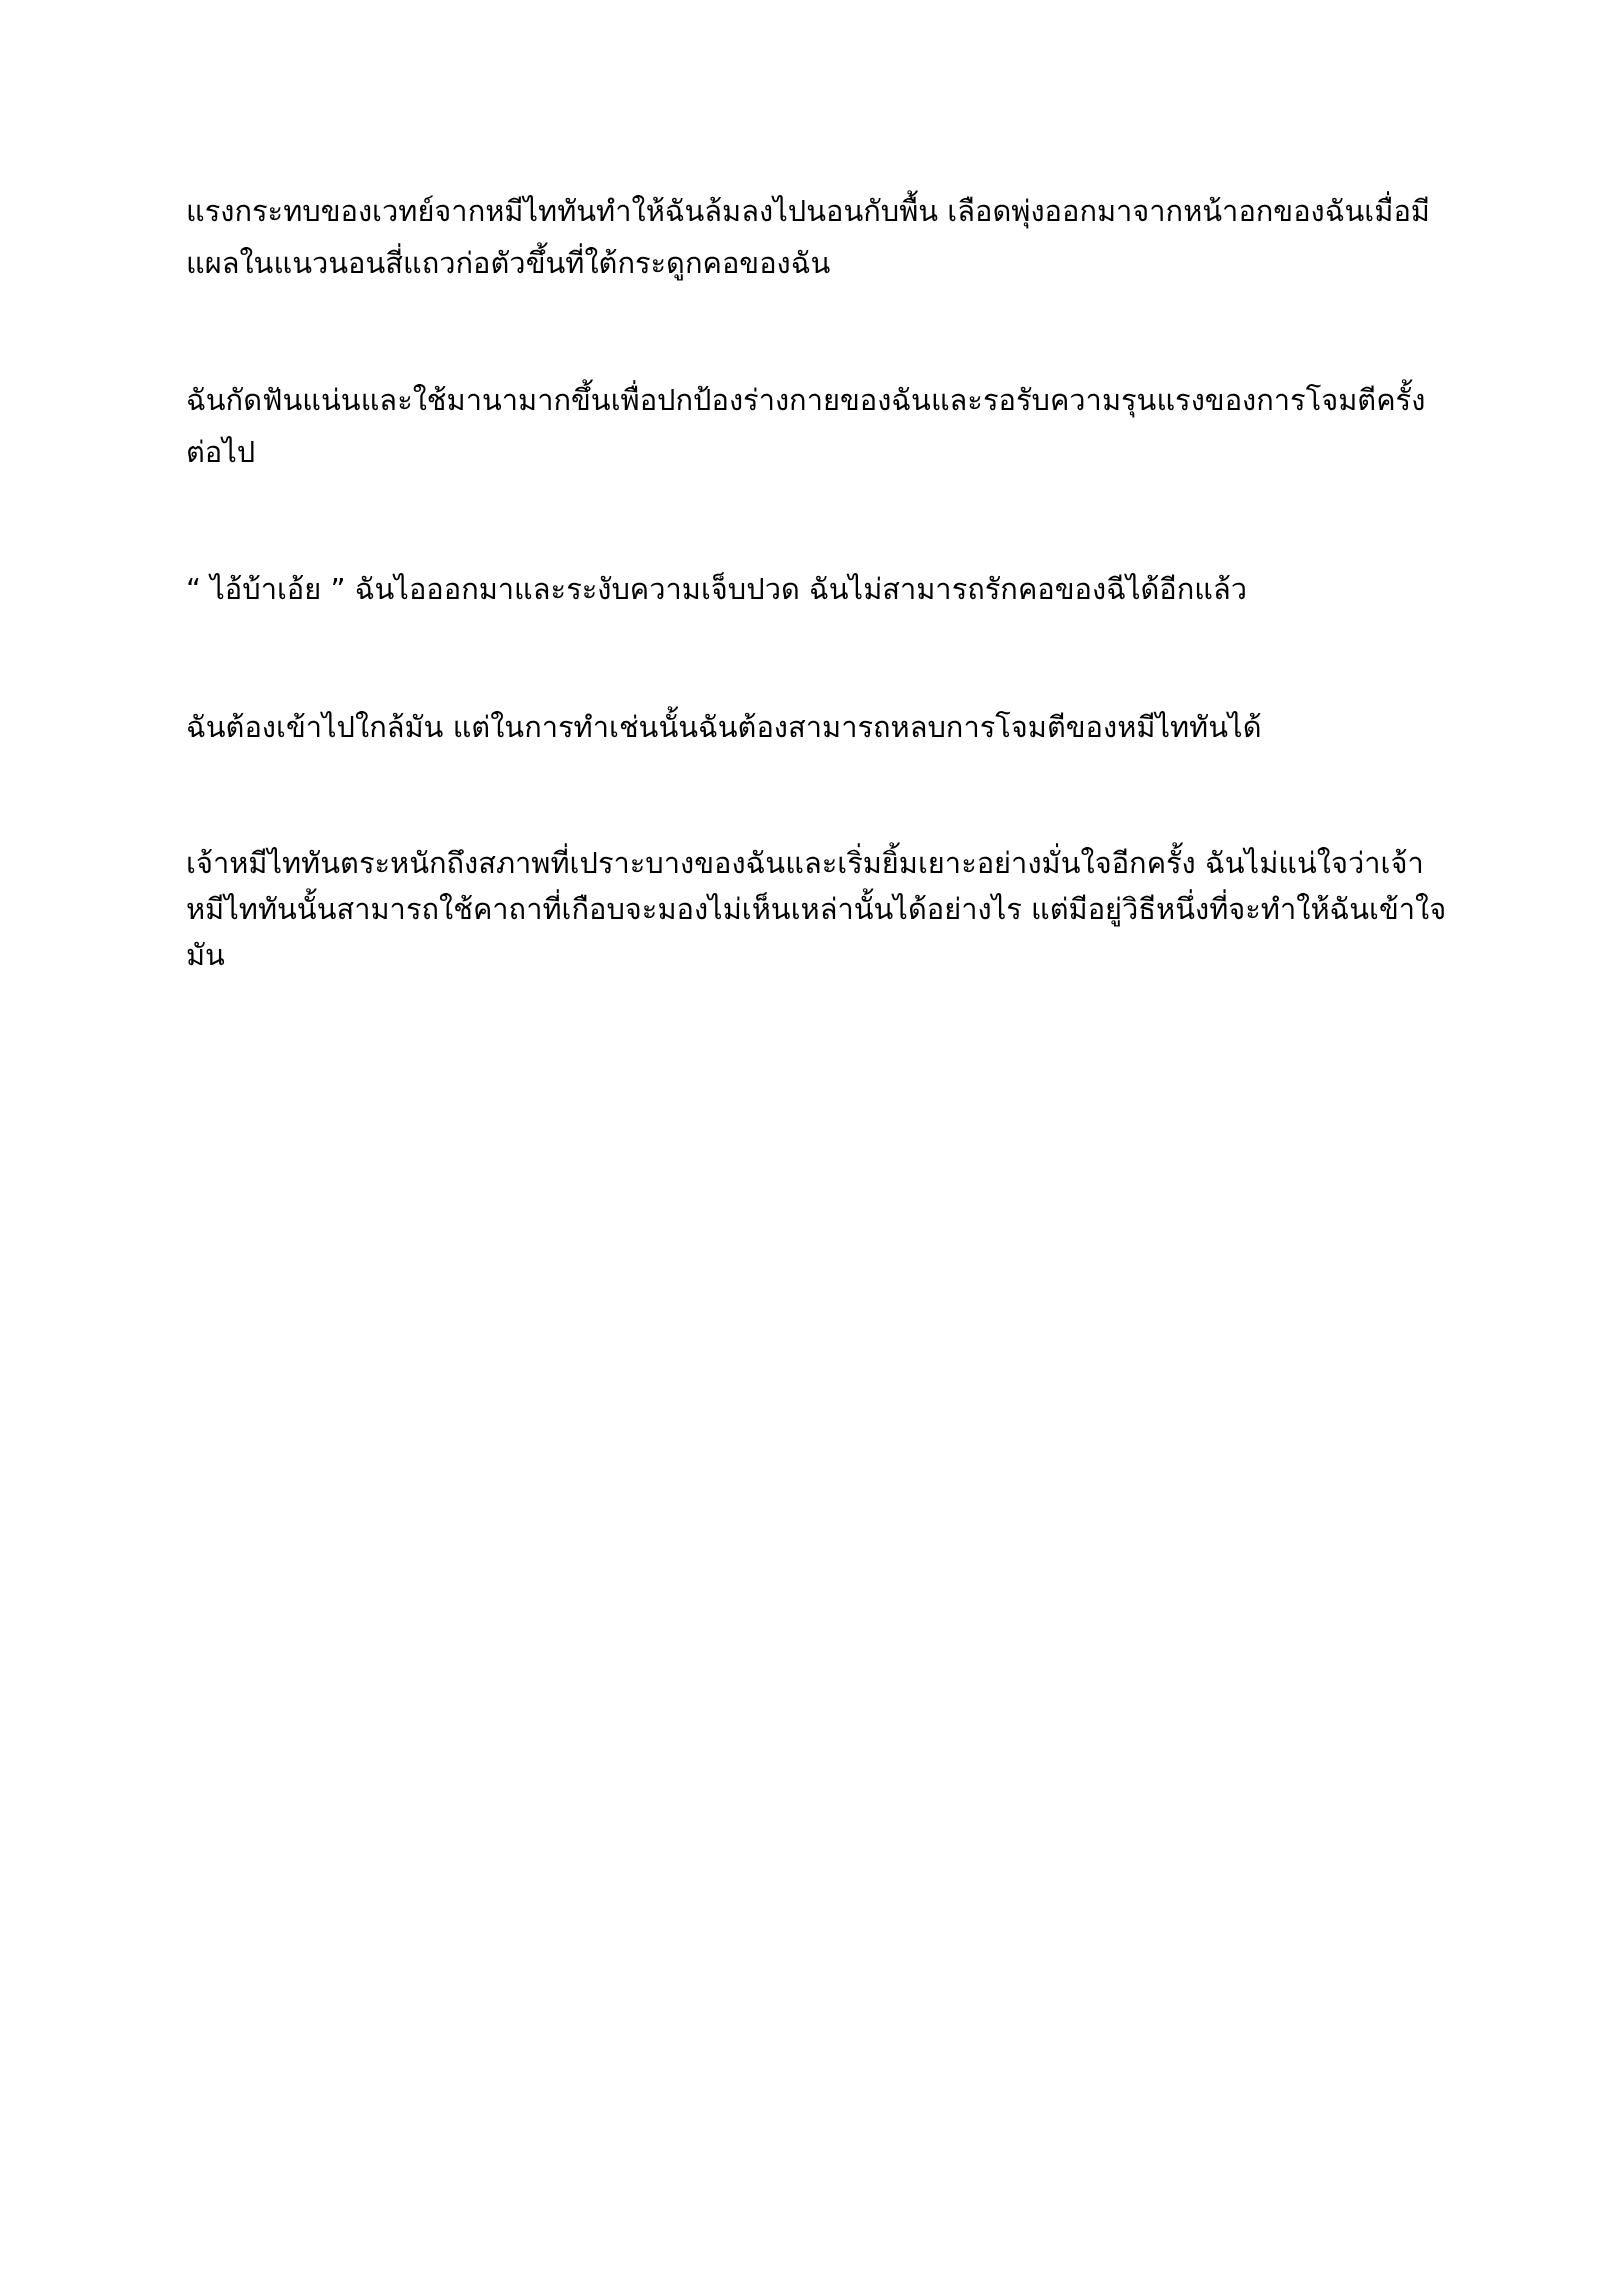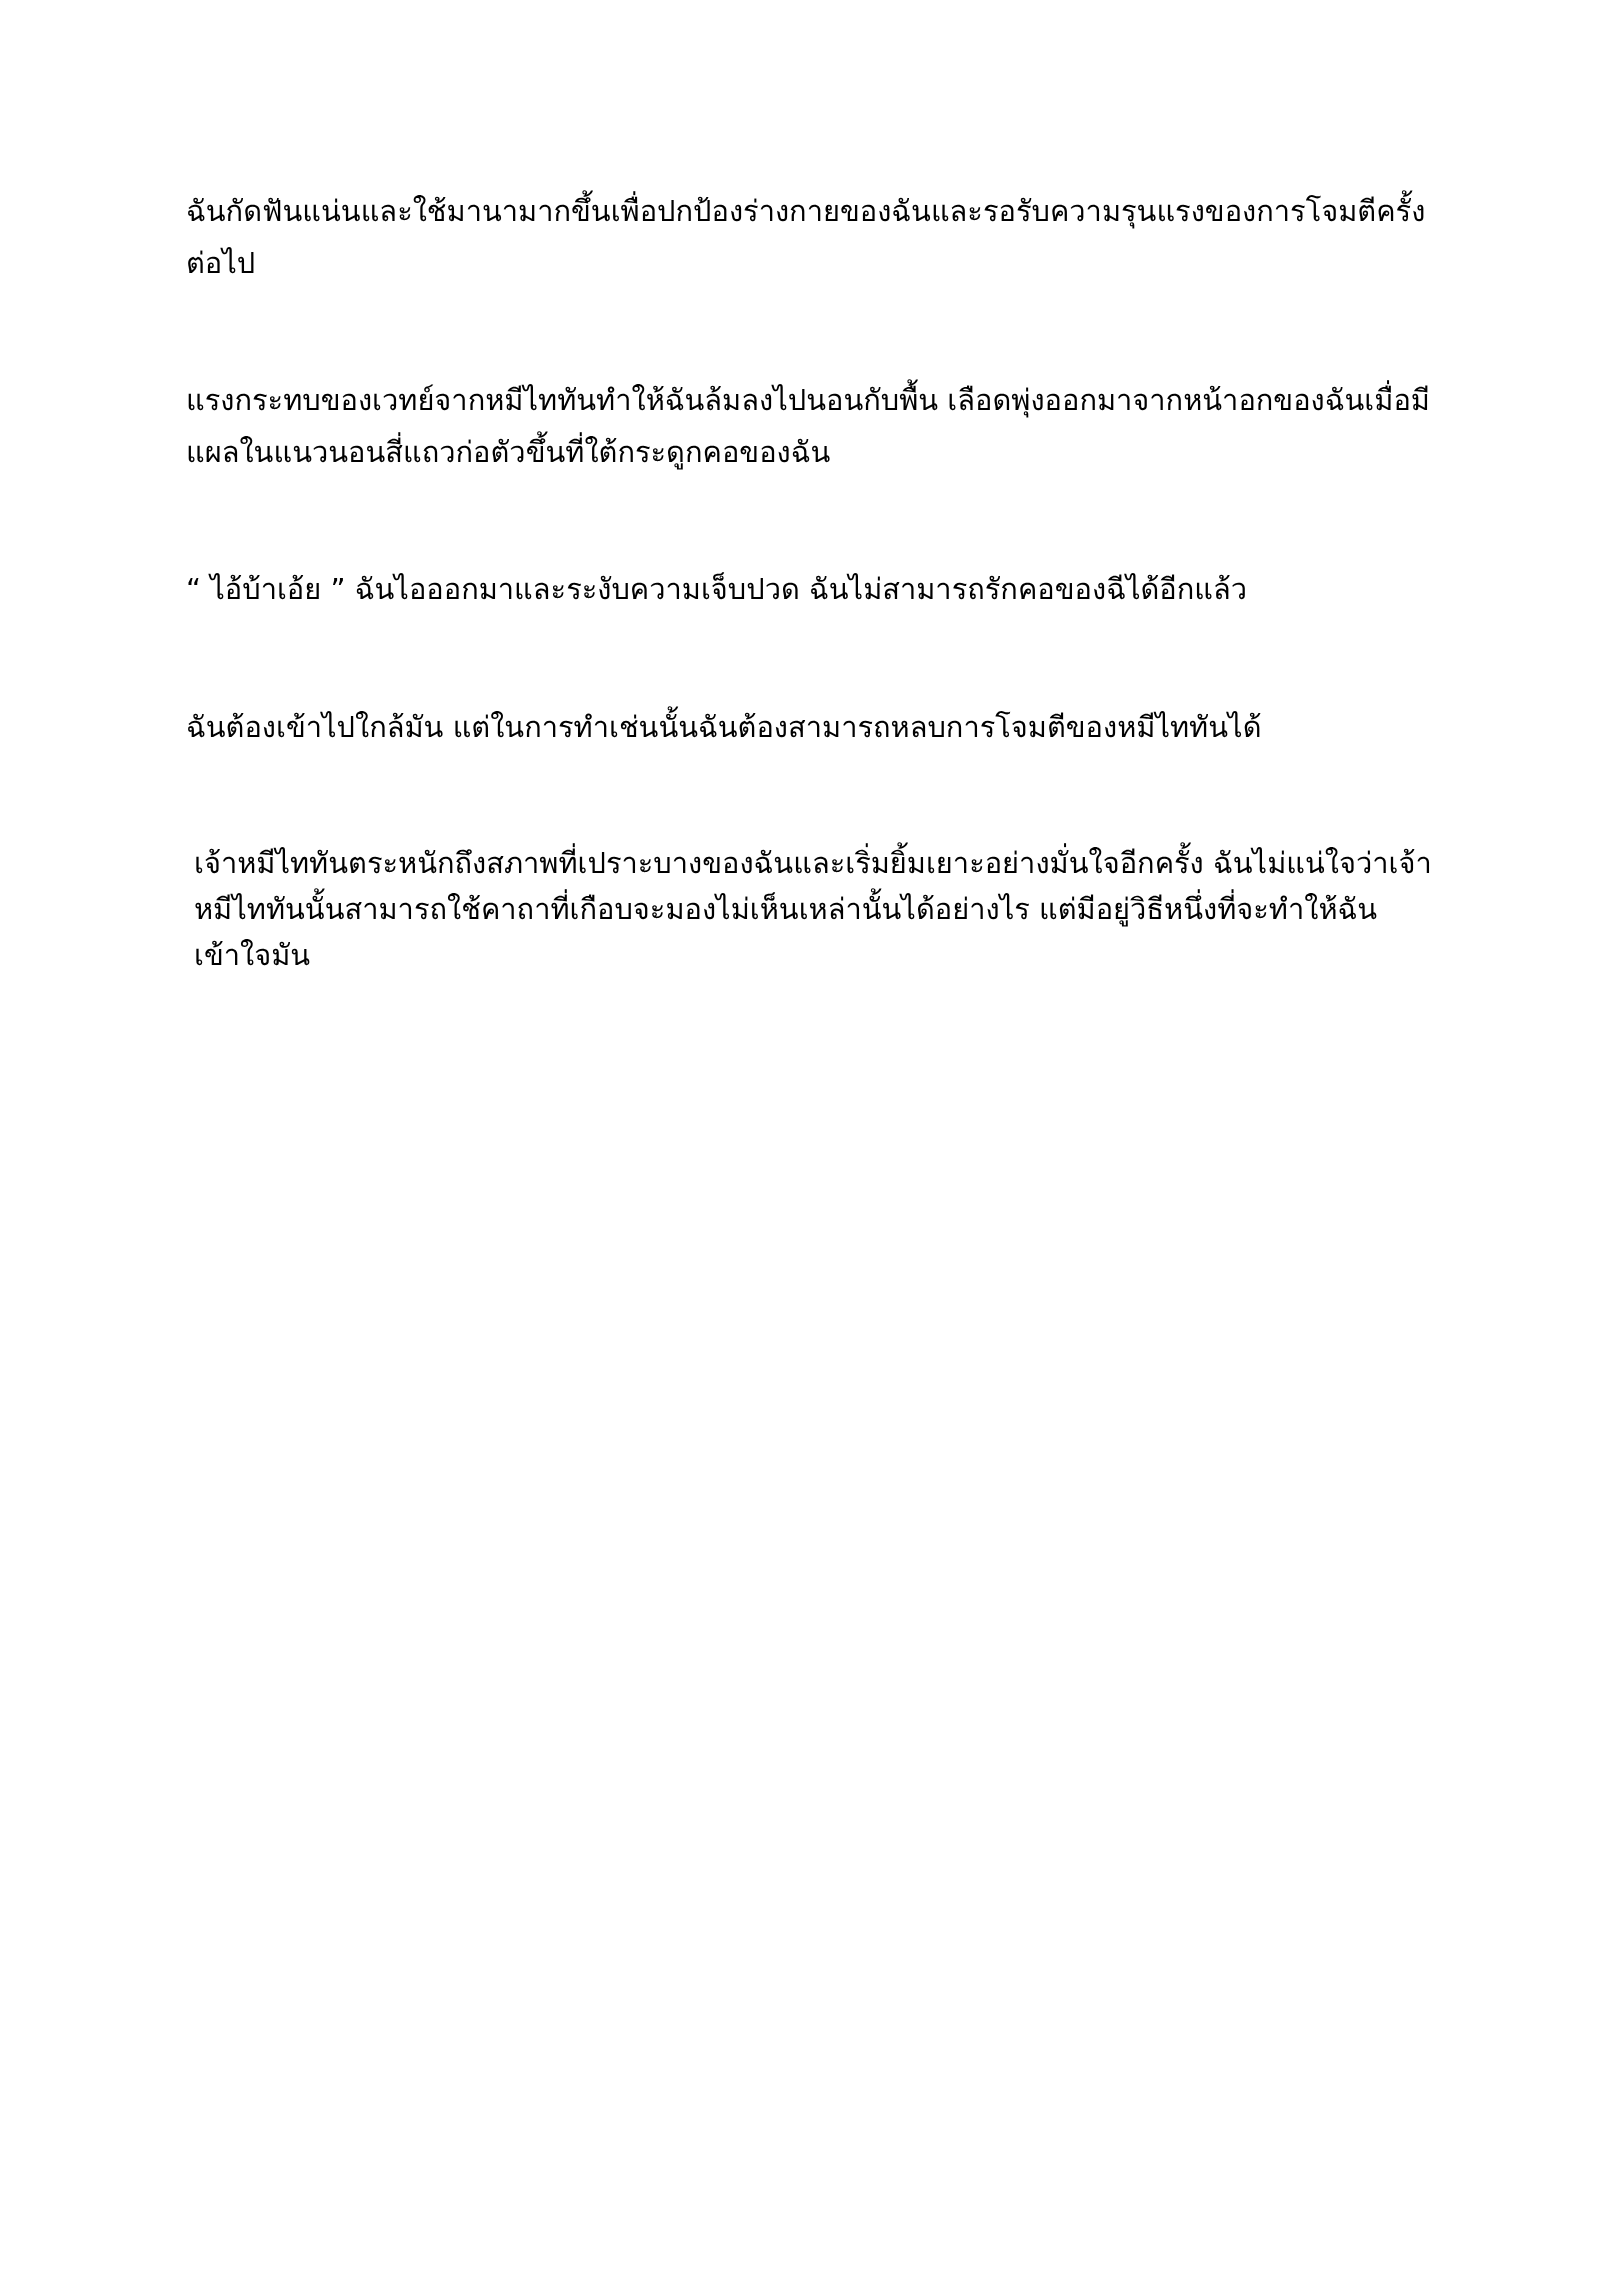--- a/index.html
+++ b/index.html
@@ -24,28 +24,27 @@
   .para {
     margin: 0 0 86px 0;
     text-align: left;
     word-break: break-word;
   }
   .para:last-child {
     margin-bottom: 0;
   }
   .para.tight {
     line-height: 1.6;
-    margin-left: 8px;
   }
 </style>
 </head>
 <body>
 
 <div class="page">
   <div class="doc-body">
+    <p class="para">แรงกระทบของเวทย์จากหมีไททันทำให้ฉันล้มลงไปนอนกับพื้น เลือดพุ่งออกมาจากหน้าอกของฉันเมื่อมีแผลในแนวนอนสี่แถวก่อตัวขึ้นที่ใต้กระดูกคอของฉัน</p>
     <p class="para">ฉันกัดฟันแน่นและใช้มานามากขึ้นเพื่อปกป้องร่างกายของฉันและรอรับความรุนแรงของการโจมตีครั้งต่อไป</p>
-    <p class="para">แรงกระทบของเวทย์จากหมีไททันทำให้ฉันล้มลงไปนอนกับพื้น เลือดพุ่งออกมาจากหน้าอกของฉันเมื่อมีแผลในแนวนอนสี่แถวก่อตัวขึ้นที่ใต้กระดูกคอของฉัน</p>
     <p class="para">“ ไอ้บ้าเอ้ย ” ฉันไอออกมาและระงับความเจ็บปวด ฉันไม่สามารถรักคอของฉีได้อีกแล้ว</p>
     <p class="para">ฉันต้องเข้าไปใกล้มัน แต่ในการทำเช่นนั้นฉันต้องสามารถหลบการโจมตีของหมีไททันได้</p>
     <p class="para tight">เจ้าหมีไททันตระหนักถึงสภาพที่เปราะบางของฉันและเริ่มยิ้มเยาะอย่างมั่นใจอีกครั้ง ฉันไม่แน่ใจว่าเจ้าหมีไททันนั้นสามารถใช้คาถาที่เกือบจะมองไม่เห็นเหล่านั้นได้อย่างไร แต่มีอยู่วิธีหนึ่งที่จะทำให้ฉันเข้าใจมัน</p>
   </div>
 </div>
 
 
 </body></html>

